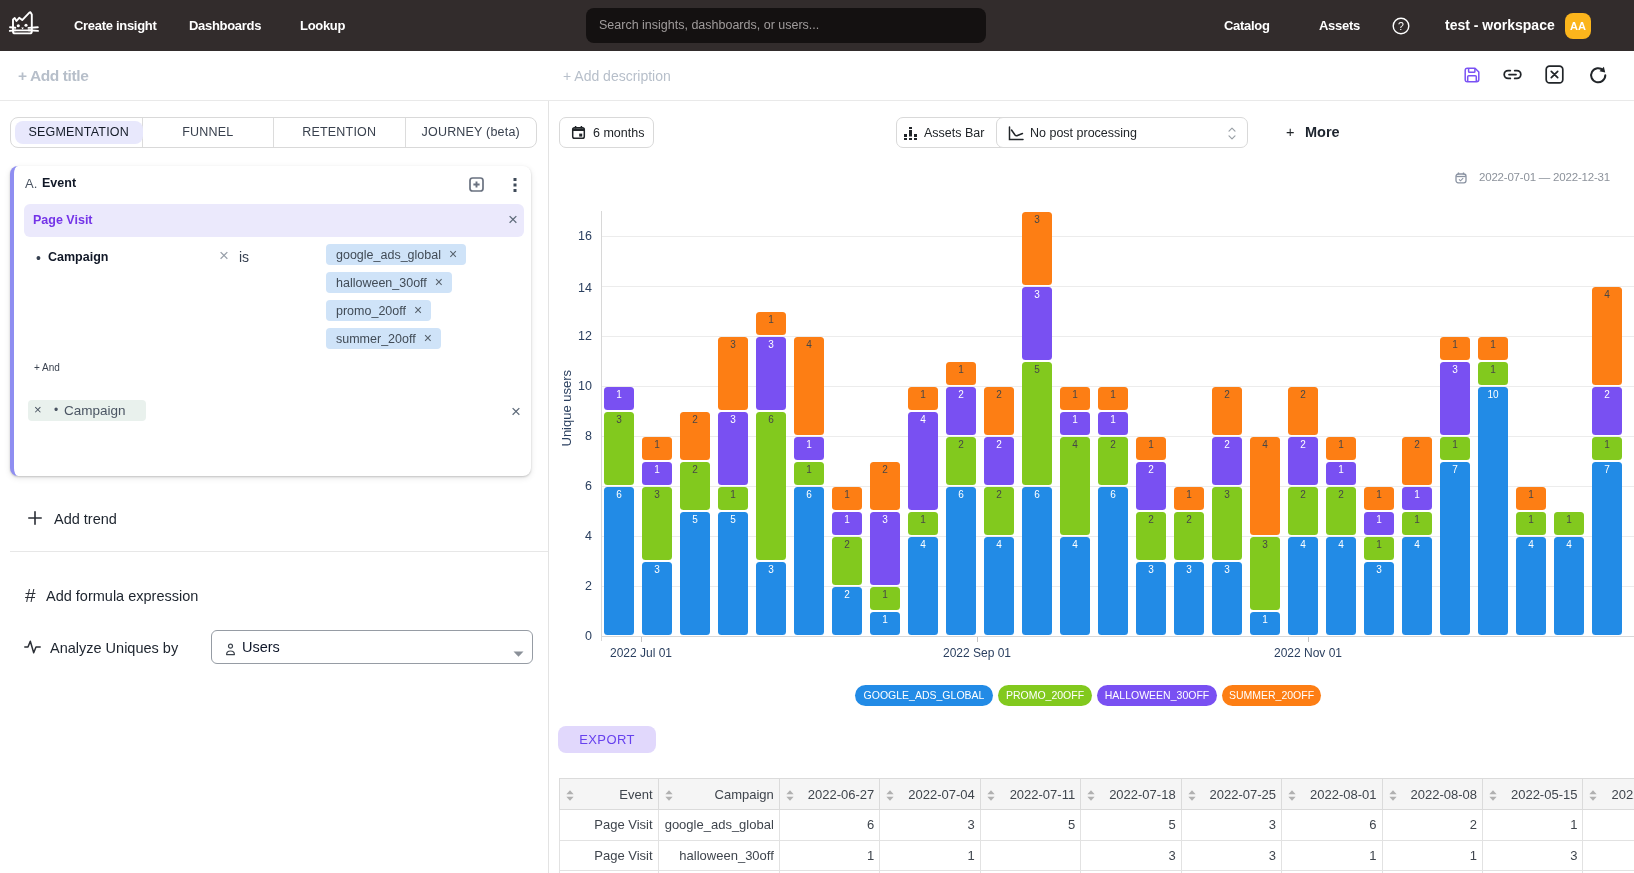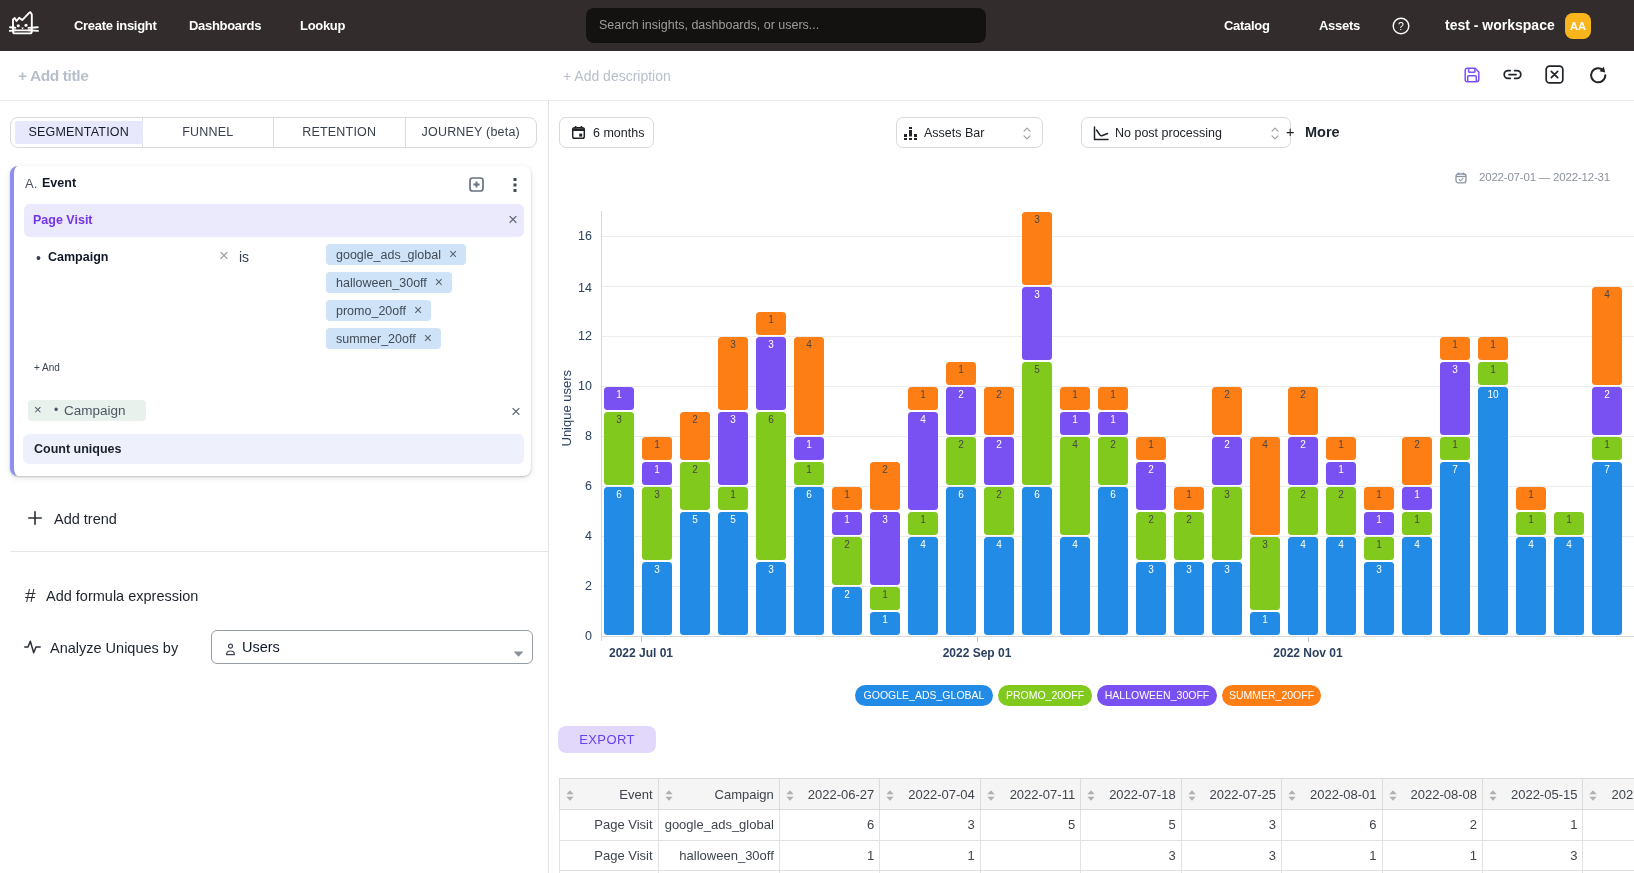--- a/index.html
+++ b/index.html
@@ -21,21 +21,21 @@
 
 
 #leftsep { position:absolute; left:548px; top:101px; width:1px; height:772px; background:#e3e3e3; }
 #tabs { position:absolute; left:10px; top:117px; width:527px; height:31px; border:1px solid #d9d9d9;
   border-radius:8px; display:flex; background:#fff; }
 #tabs .tab { flex:1; text-align:center; font-size:12.5px; letter-spacing:.2px; color:#39414e;
   line-height:29px; position:relative; }
 #tabs .tab + .tab { border-left:1px solid #dcdcdc; }
 #tabs .tab.active { padding:0; }
 #tabs .pill { position:absolute; left:4px; right:-1px; top:3px; bottom:3px; background:#e8e8fc;
-  border-radius:2px; color:#151c28; line-height:23px; z-index:1; }
+  border-radius:8px; color:#151c28; line-height:23px; z-index:1; }
 #card { position:absolute; left:10px; top:166px; width:521px; height:310px; background:#fff;
   border-radius:8px; border-left:4px solid #8f8ef1; box-shadow:0 1px 2px rgba(0,0,0,.18), 0 2px 6px rgba(0,0,0,.10); }
 #card .in { position:absolute; }
 .pv { position:absolute; left:10px; top:38px; width:500px; height:33px; background:#ebe9fc; border-radius:6px; }
 .pv b { position:absolute; left:9px; top:9px; font-size:12.5px; color:#7434e8; }
 .rowx { position:absolute; color:#5f6b7a; font-size:14px; }
 .tag { position:absolute; left:312px; height:21px; background:#cfe3f8; border-radius:4px;
   font-size:12.5px; color:#414b56; line-height:21px; padding:0 9px 0 10px; white-space:nowrap; }
 .tag s { text-decoration:none; color:#56606b; font-size:14px; margin-left:8px; }
 .chip { position:absolute; left:14px; top:234px; width:118px; height:21px; background:#e9f1ed; border-radius:4px;
@@ -47,21 +47,21 @@
 
 .ctl { position:absolute; top:117px; height:31px; border:1px solid #d9d9d9; border-radius:7px;
   background:#fff; font-size:12.5px; color:#212529; }
 .ctl .lbl { position:absolute; top:8px; }
 .ctl .ico { position:absolute; left:11px; }
 .ctl .udw { position:absolute; right:10px; top:8px; }
 
 
 .grid { position:absolute; left:601px; width:1033px; height:1px; background:#ececec; }
 .ytick { position:absolute; left:552px; width:40px; text-align:right; font-size:12.5px; color:#2a3f5f; }
-.xlab { position:absolute; top:646px; width:120px; text-align:center; font-size:12px; color:#2a3f5f;font-weight:bold; }
+.xlab { position:absolute; top:646px; width:120px; text-align:center; font-size:12px; color:#2a3f5f; }
 .seg { position:absolute; width:30px; border-radius:3.5px; text-align:center; font-size:10px; }
 .seg i { font-style:normal; display:block; margin-top:2px; }
 #yaxis { position:absolute; left:552px; top:425px; width:28px; font-size:13px; color:#2a3f5f;
   transform:rotate(-90deg); transform-origin:center; white-space:nowrap; }
 
 
 .pillL { position:absolute; top:685px; height:21px; border-radius:10.5px; color:#fff; font-size:10.5px;
   text-align:center; line-height:21px; }
 #export { position:absolute; left:558px; top:726px; width:98px; height:27px; background:#e1d8fc;
   border-radius:8px; color:#6741ee; font-size:13px; letter-spacing:.4px; text-align:center; line-height:27px; }
@@ -169,23 +169,20 @@
 <div class="tag" style="top:106px">halloween_30off<s>×</s></div>
 <div class="tag" style="top:134px">promo_20off<s>×</s></div>
 <div class="tag" style="top:162px">summer_20off<s>×</s></div>
 <div class="in" style="left:20px;top:196px;font-size:10px;color:#3b4350">+ And</div>
 <div class="chip">
         <span style="left:6px;font-size:13px;top:-1px">×</span>
         <span style="left:26px;font-size:12px">•</span>
         <span style="left:36px">Campaign</span>
       </div>
 <div class="rowx" style="right:10px;top:236px;font-size:17px">×</div>
-<div class="cu">
-        <b>Count uniques</b>
-      </div>
 </div>
 
 <svg class="abs" style="left:28px;top:511px" width="14" height="14" viewBox="0 0 14 14">
       <path d="M7 0.8 V13.2 M0.8 7 H13.2" stroke="#2b2f36" stroke-width="1.6" stroke-linecap="round"></path>
     </svg>
 <div class="abs" style="left:54px;top:511px;font-size:14.5px;color:#1d242e">Add trend</div>
 <div class="abs" style="left:10px;top:551px;width:538px;height:1px;background:#e7e7e7"></div>
 <div class="abs" style="left:25px;top:585px;font-size:19px;color:#2b2f36">#</div>
 <div class="abs" style="left:46px;top:588px;font-size:14.5px;color:#1d242e">Add formula expression</div>
 <div class="abs" style="left:24px;top:640px"><svg width="17" height="14" viewBox="0 0 17 14">
@@ -224,21 +221,21 @@
 <rect x="11" y="8" width="3" height="3"></rect>
             <rect x="11" y="12" width="3" height="2"></rect>
 <rect x="6" y="1" width="3" height="2"></rect>
           </g>
         </svg></span>
   <span class="lbl" style="left:27px">Assets Bar</span>
       <span class="udw"><svg width="10" height="15" viewBox="0 0 10 15">
 <path d="M2 5.2 L5 2.2 L8 5.2 M2 9.8 L5 12.8 L8 9.8" fill="none" stroke="#9aa0a6" stroke-width="1.2" stroke-linecap="round" stroke-linejoin="round"></path>
         </svg></span>
 </div>
-<div class="ctl" style="left:1081px;width:210px">
+<div class="ctl" style="left:996px;width:252px">
   <span class="ico" style="top:8px"><svg width="16" height="15" viewBox="0 0 16 15">
 <path d="M1.5 1 V13.5 H15" fill="none" stroke="#212529" stroke-width="1.5" stroke-linecap="round"></path>
 <path d="M3.5 4 L7 9 Q8 10.3 9.5 9.5 L14.5 7.5" fill="none" stroke="#212529" stroke-width="1.5" stroke-linecap="round"></path>
         </svg></span>
   <span class="lbl" style="left:33px">No post processing</span>
       <span class="udw"><svg width="10" height="15" viewBox="0 0 10 15">
 <path d="M2 5.2 L5 2.2 L8 5.2 M2 9.8 L5 12.8 L8 9.8" fill="none" stroke="#9aa0a6" stroke-width="1.2" stroke-linecap="round" stroke-linejoin="round"></path>
         </svg></span>
 </div>
 <div class="abs ml" style="left:1286px;top:124px;color:#212529">+</div>

